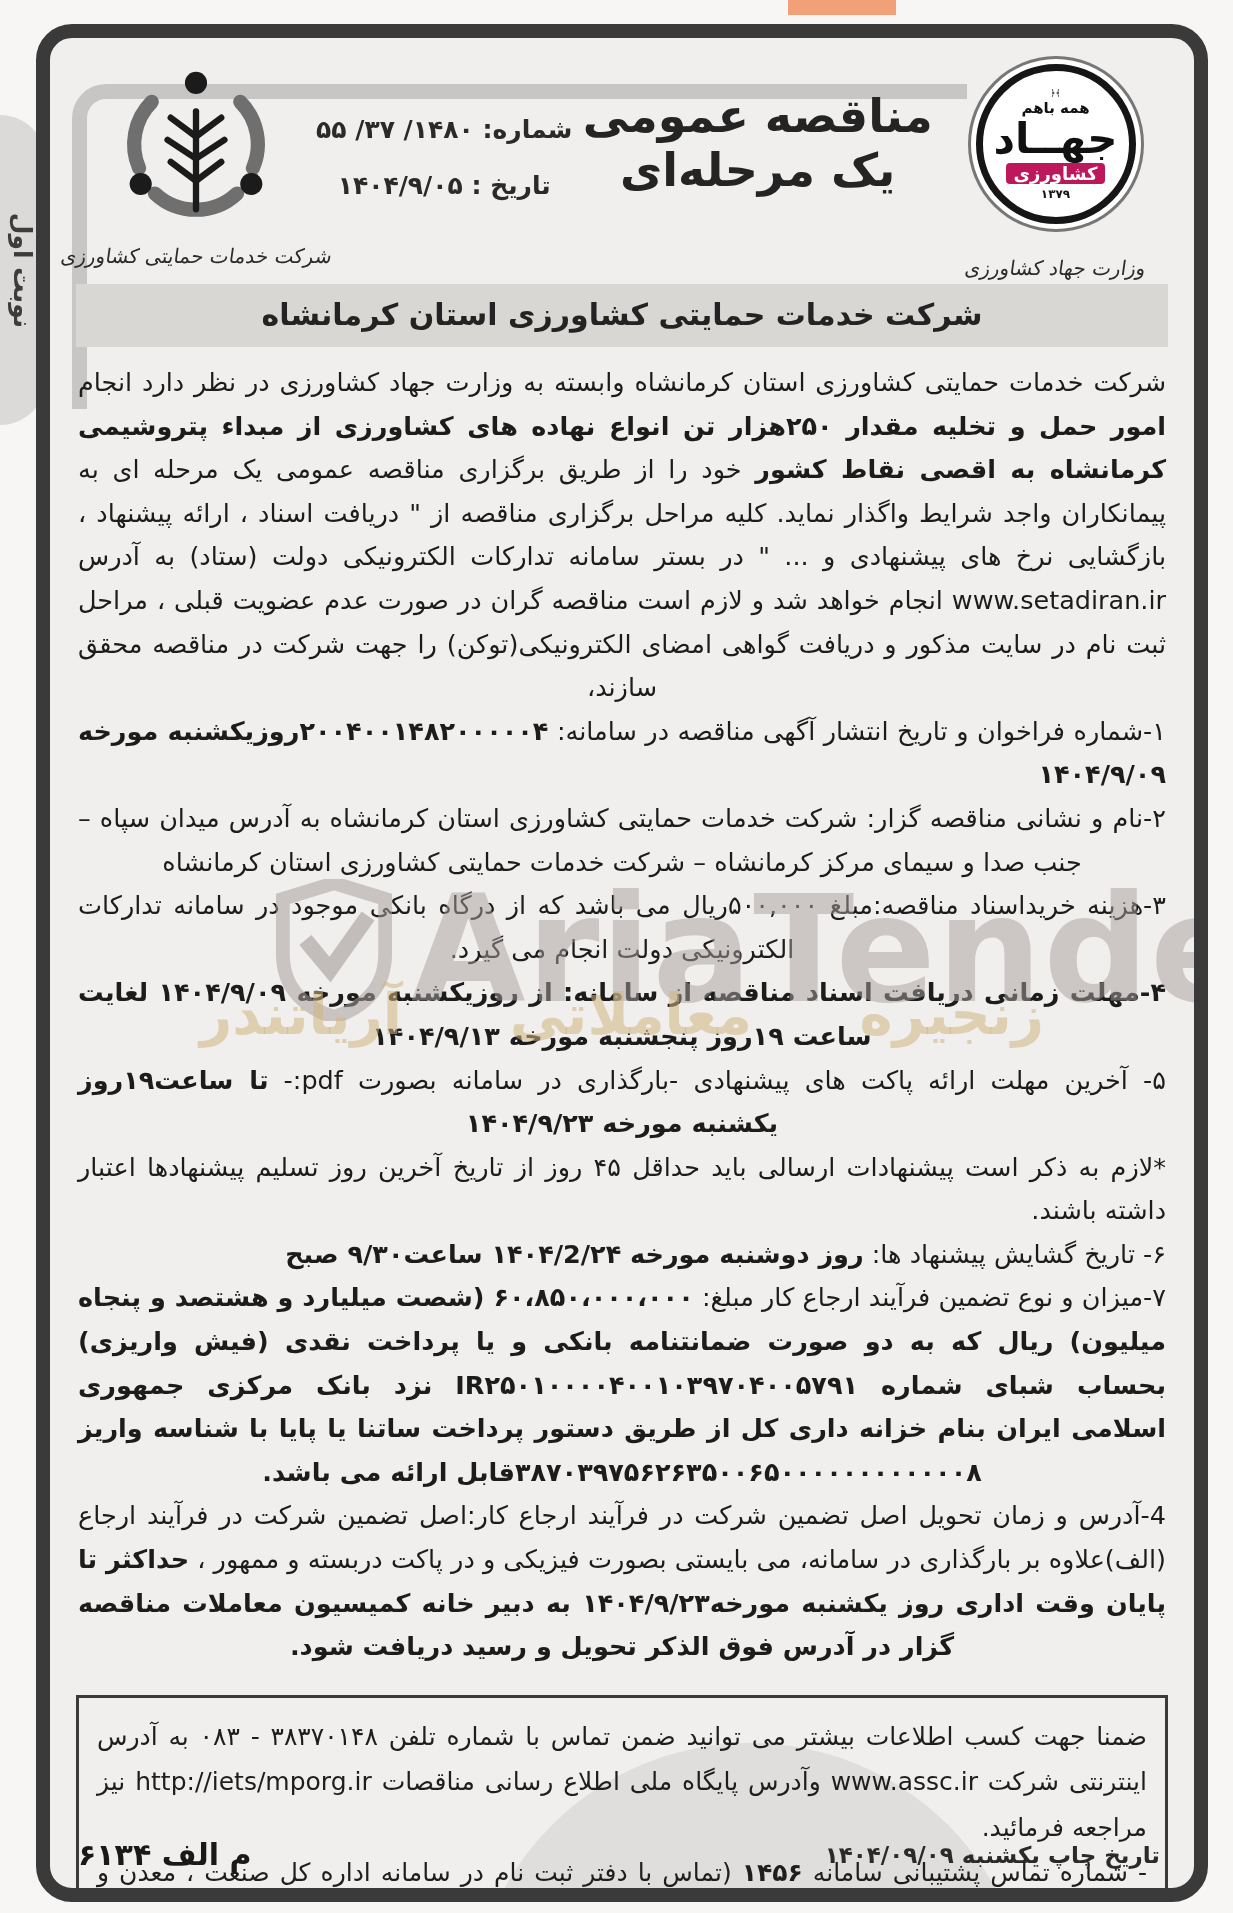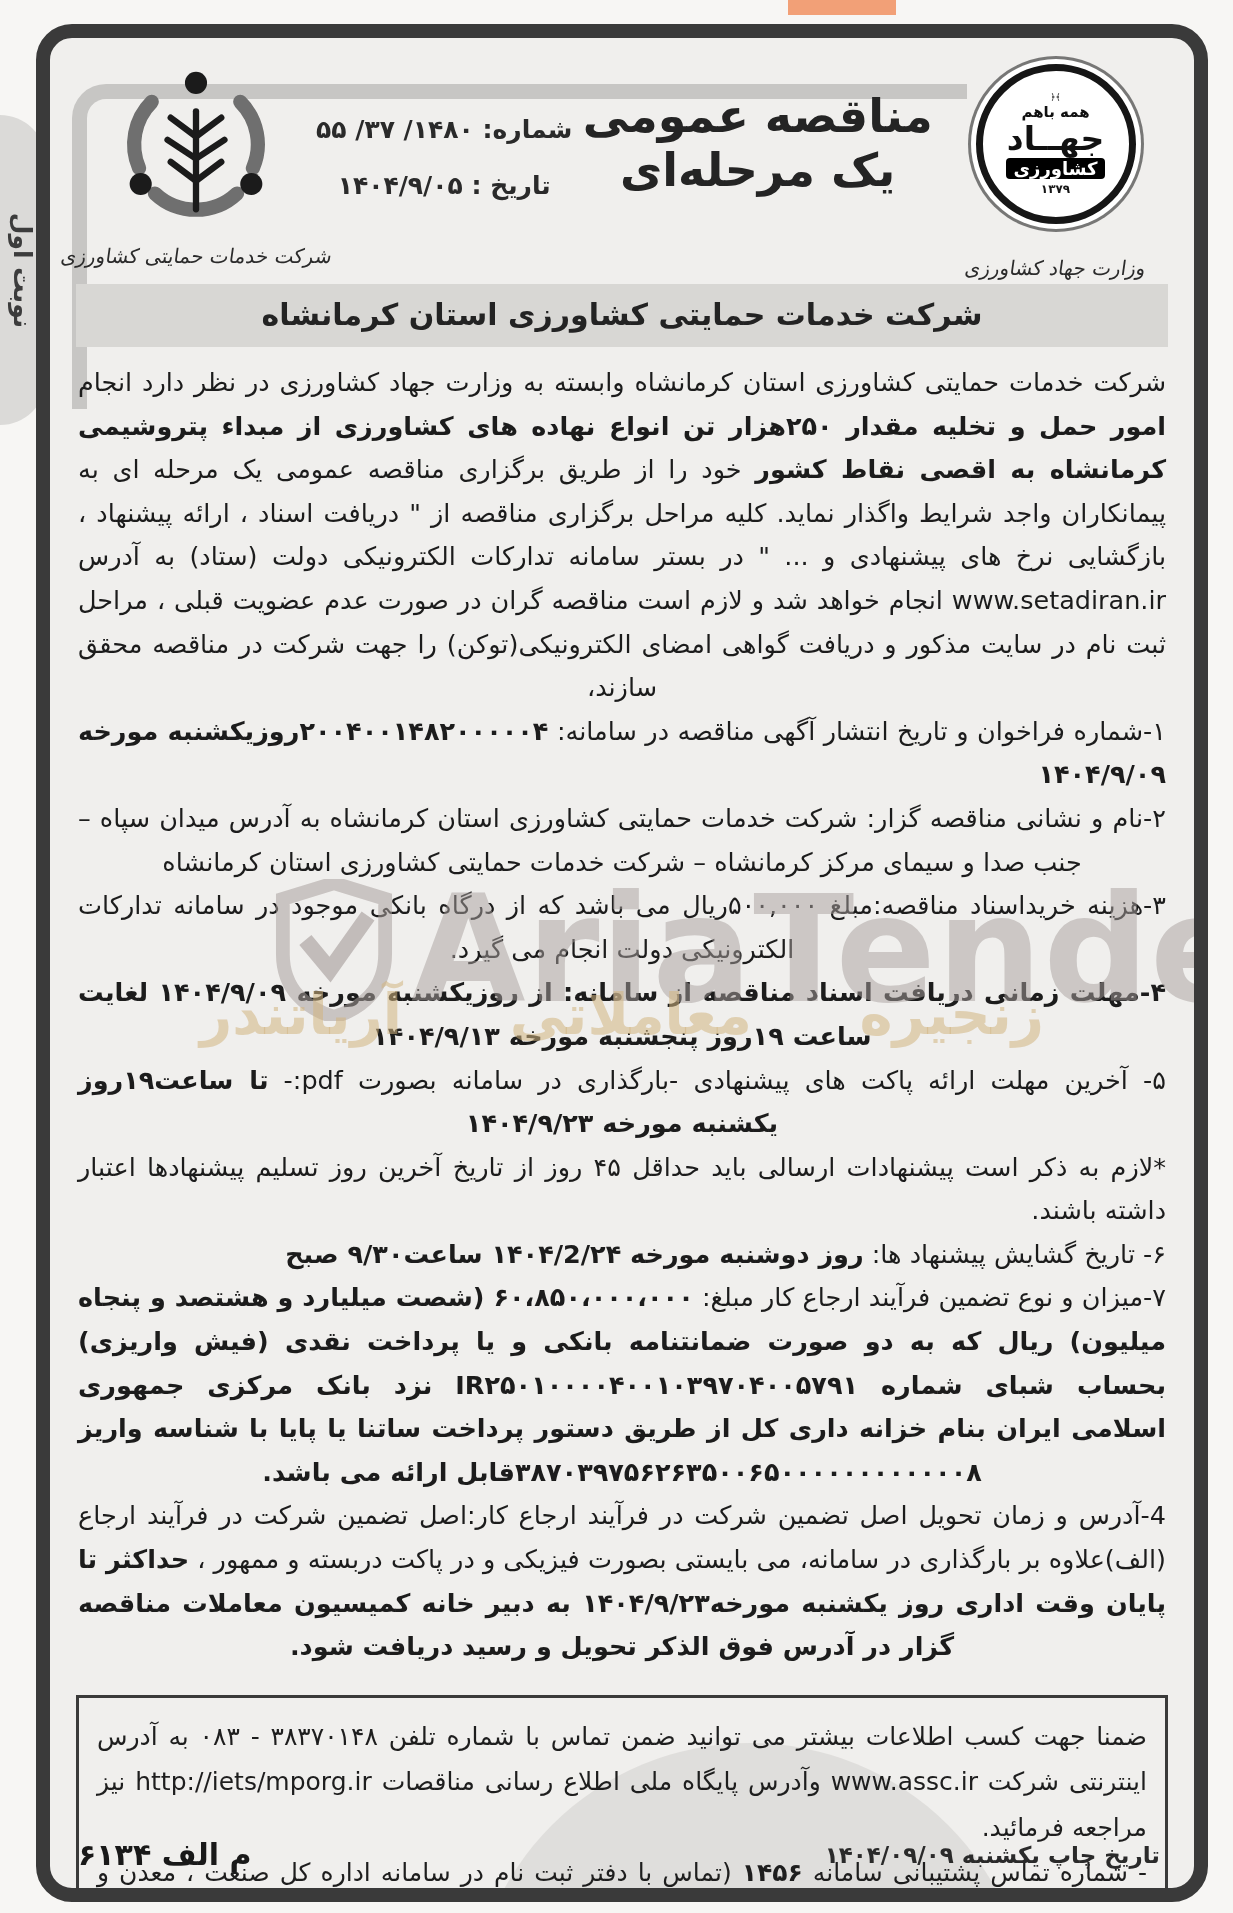--- a/index.html
+++ b/index.html
@@ -47,22 +47,22 @@
   .meta div{white-space:nowrap;margin-top:12px;}
   
   .jihad-wrap{position:relative;width:170px;height:186px;display:flex;flex-direction:column;align-items:center;}
   .jihad-circle{
     width:146px;height:146px;border-radius:50%;border:7px solid #161616;background:#fff;
     display:flex;flex-direction:column;align-items:center;justify-content:center;gap:1px;
     box-shadow:0 0 0 5px #fff,0 0 0 8px rgba(20,20,20,.55);
   }
   .jihad-tiny{font-size:9px;letter-spacing:2px;color:#111;}
   .jihad-l1{font-size:15px;font-weight:bold;color:#111;}
-  .jihad-l2{font-size:33px;font-weight:bold;color:#111;line-height:1;}
-  .jihad-l3{font-size:18px;font-weight:bold;color:#fff;background:#000000;border-radius:4px;padding:0 8px;margin-top:2px;}
+  .jihad-l2{font-size:42px;font-weight:bold;color:#111;line-height:1;}
+  .jihad-l3{font-size:18px;font-weight:bold;color:#fff;background:#be185d;border-radius:4px;padding:0 8px;margin-top:2px;}
   .jihad-year{font-size:12px;font-weight:bold;color:#161616;margin-top:2px;}
   .calligraphy{font-size:20px;color:#2b2b2b;margin-top:6px;transform:skewX(-8deg);white-space:nowrap;}
   
   .assc-wrap{display:flex;flex-direction:column;align-items:center;}
   
   .section-bar{
     margin:4px 26px 0 26px;background:#d8d7d4;color:#232323;
     font-size:30px;font-weight:bold;text-align:center;padding:13px 0 15px 0;
   }
   

